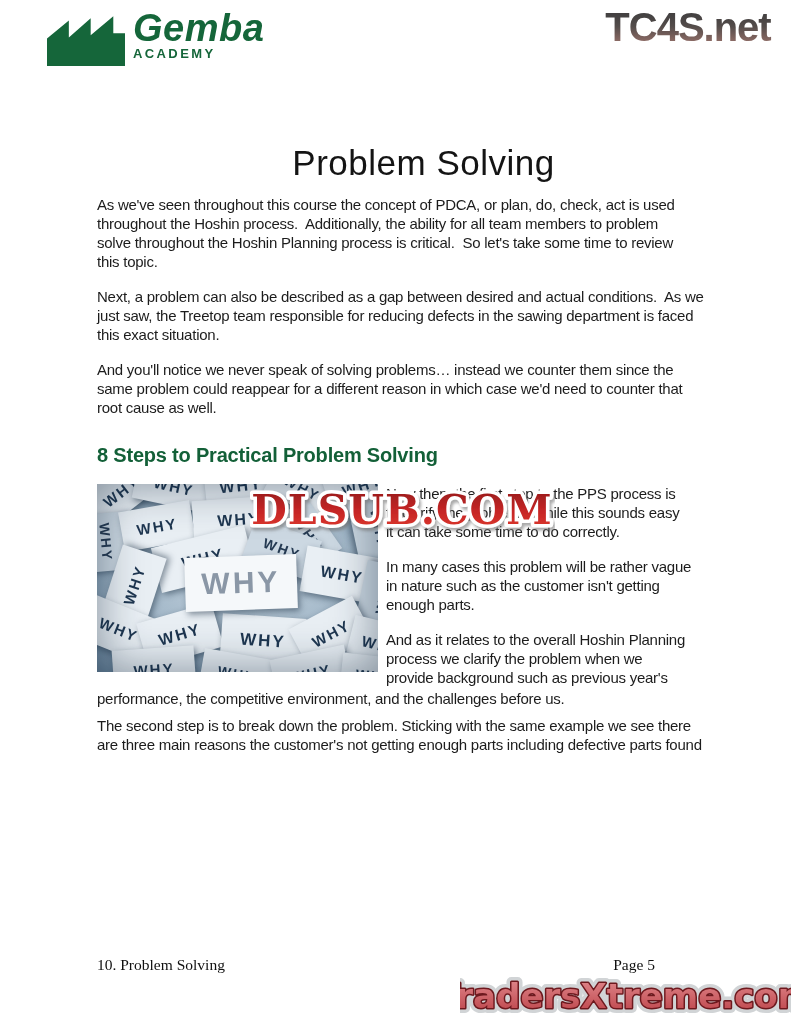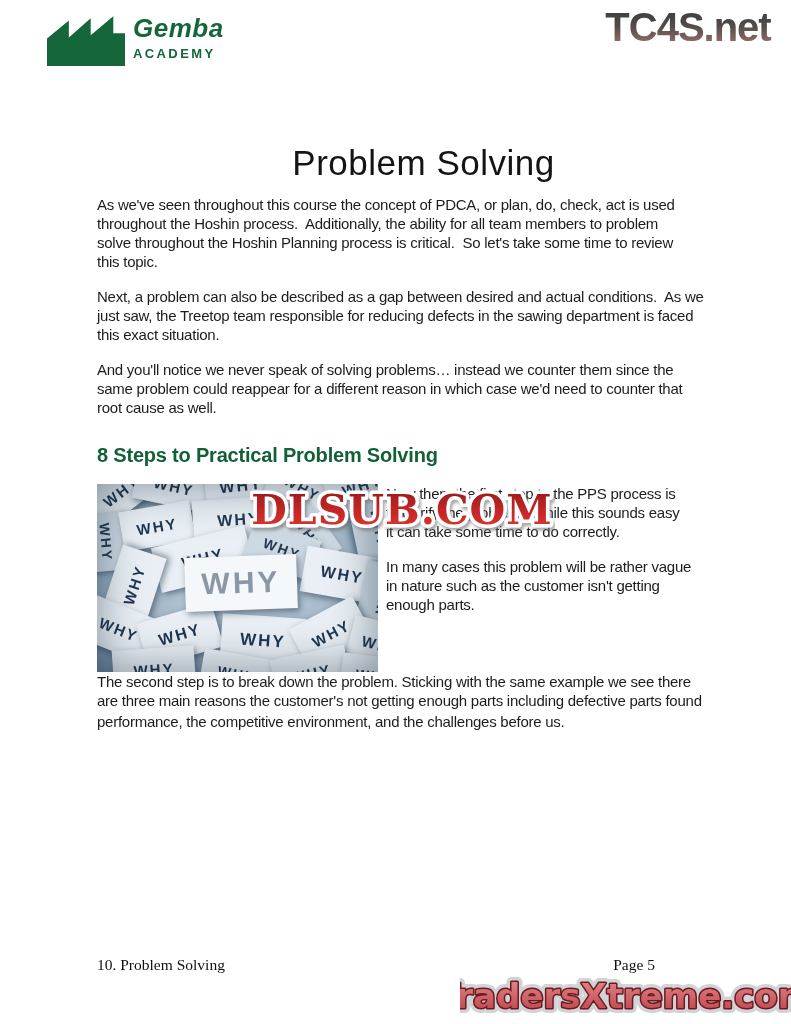--- a/index.html
+++ b/index.html
@@ -9,21 +9,21 @@
     font-family:"Liberation Sans", sans-serif; color:#1c1c1c; overflow:hidden;
   }
 
   
   .logo { position:absolute; left:47px; top:13px; display:flex; align-items:flex-start; }
   .factory {
     width:78px; height:53px; background:#15663a;
     clip-path:polygon(0 100%, 0 48%, 28% 14%, 28% 46%, 56% 10%, 56% 42%, 85% 6%, 85% 38%, 100% 38%, 100% 100%);
   }
   .logo-text { margin-left:8px; padding-top:1px; }
-  .logo-name { font-size:26px; line-height:29px; font-weight:bold; font-style:italic; color:#15663a; letter-spacing:0.5px; }
+  .logo-name { font-size:38px; line-height:29px; font-weight:bold; font-style:italic; color:#15663a; letter-spacing:0.5px; }
   .logo-sub  { font-size:13px; line-height:17px; font-weight:bold; color:#15663a; letter-spacing:2.4px; margin-top:2px; }
 
   
   .wm { position:absolute; pointer-events:none; }
   .wm-tc4s   { left:583px; top:2px; }
   .wm-dlsub  { left:250px; top:479px; }
   .wm-traders{ left:460px; top:968px; }
 
   
   .title {
@@ -139,26 +139,29 @@
           <div class="tile" style="left: 244px; top: 172px; width: 68px; height: 40px; font-size: 14px; transform: rotate(6deg);">WHY</div>
           <div class="tile v2" style="left: 88px; top: 72px; width: 112px; height: 54px; font-size: 30px; transform: rotate(-2deg);">WHY</div>
         </div>
       <div class="side-col">
         <p class="body-p side-p">Now then, the first step to the PPS process is
 to clarify the problem.  While this sounds easy
 it can take some time to do correctly.</p>
         <p class="body-p side-p">In many cases this problem will be rather vague
 in nature such as the customer isn't getting
 enough parts.</p>
+        <p class="body-p side-p">And as it relates to the overall Hoshin Planning
+process we clarify the problem when we
+provide background such as previous year's</p>
       </div>
     </div>
 
+    <p class="body-p cont-p">performance, the competitive environment, and the challenges before us.</p>
     <p class="body-p last-p">The second step is to break down the problem. Sticking with the same example we see there
 are three main reasons the customer's not getting enough parts including defective parts found</p>
-    <p class="body-p cont-p">performance, the competitive environment, and the challenges before us.</p>
   </div>
 
   <svg class="wm wm-dlsub" width="305" height="62">
     <defs>
       <linearGradient id="g-dlsub" x1="0" y1="0" x2="0" y2="1">
         <stop offset="0%" stop-color="#8f1b1b"></stop>
         <stop offset="50%" stop-color="#c42525"></stop>
         <stop offset="100%" stop-color="#e23b30"></stop>
       </linearGradient>
       <filter id="f-dlsub" x="-20%" y="-20%" width="140%" height="160%">

